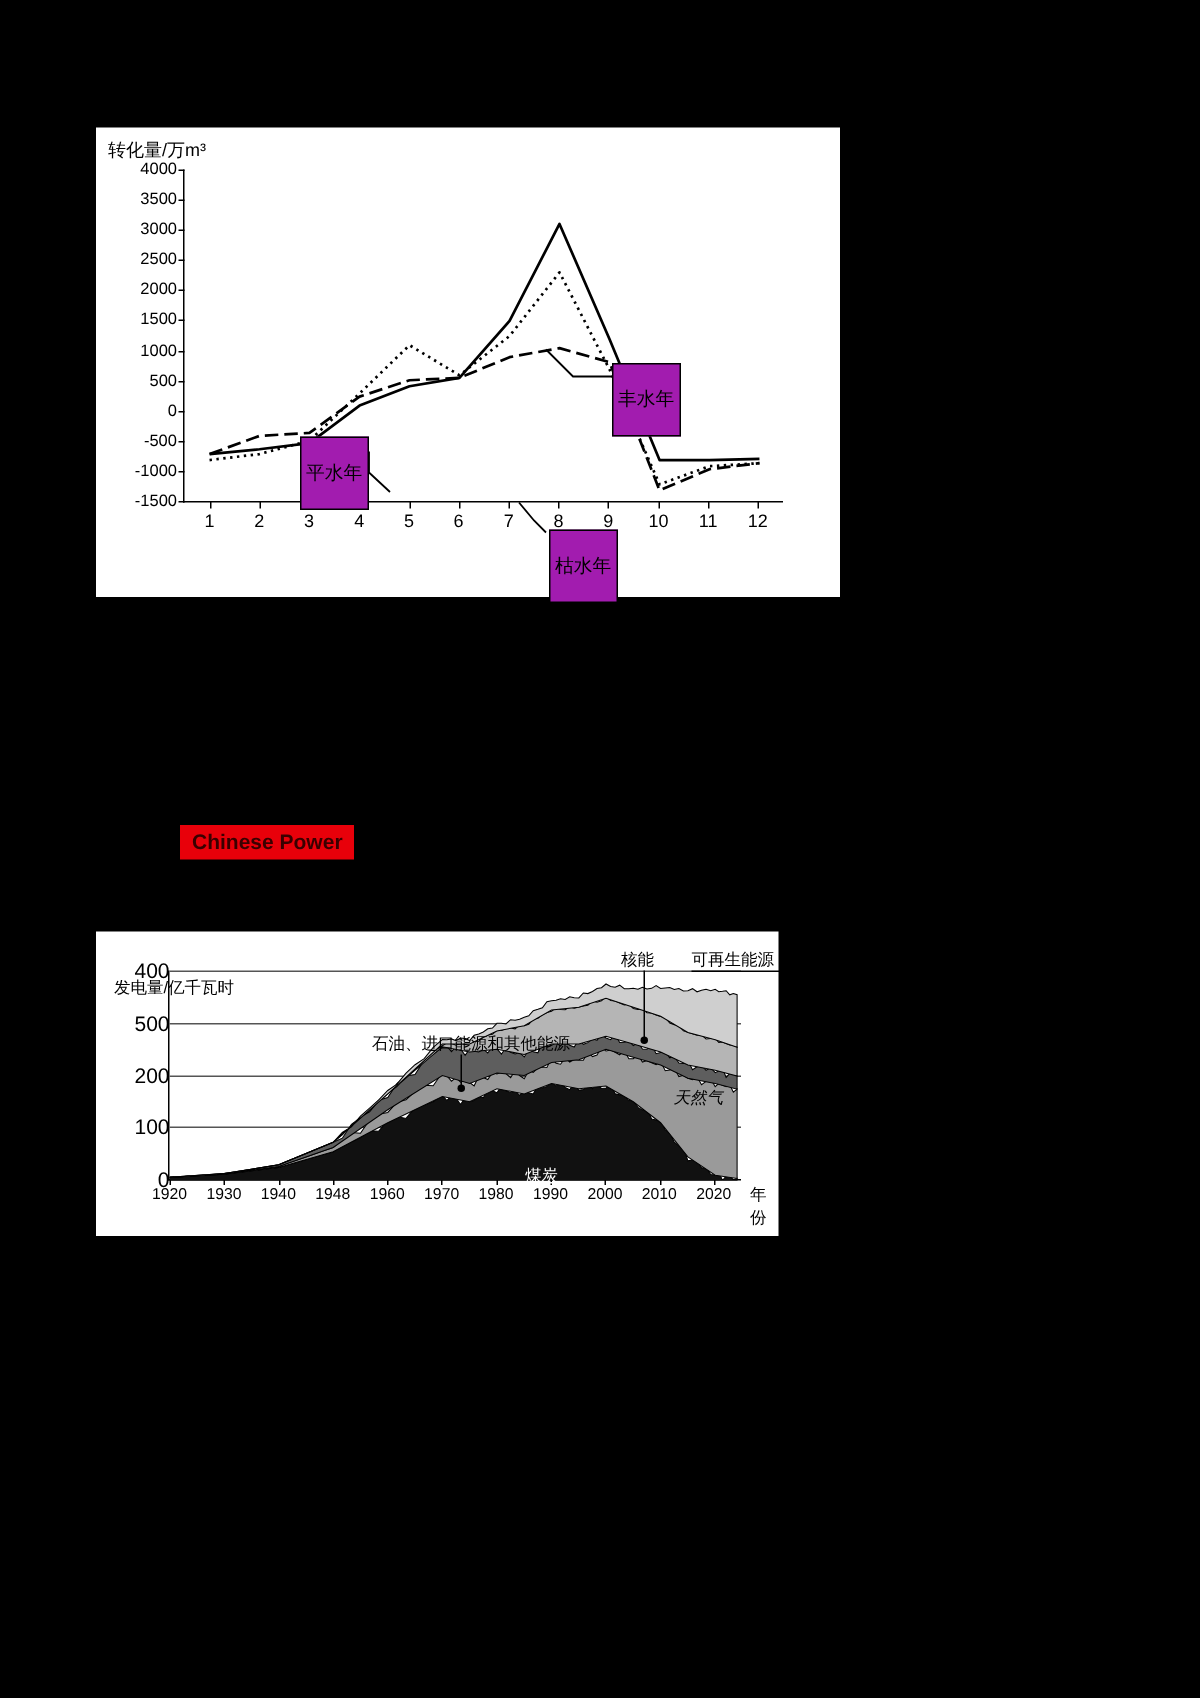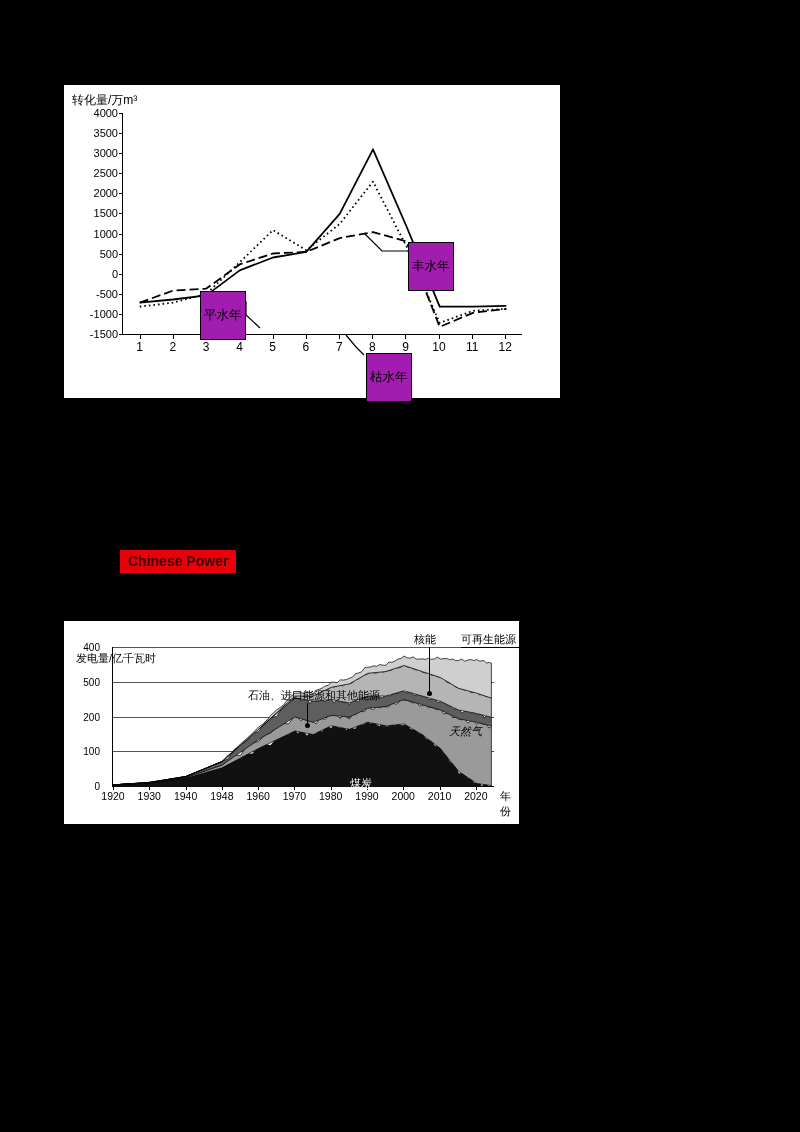--- a/index.html
+++ b/index.html
@@ -139,23 +139,23 @@
     top: 26px;
     width: 382px;
     height: 140px;
     border-left: 1.2px solid #000;
     border-bottom: 1.2px solid #000;
     box-sizing: border-box;
   }
   #fig2 .ytick {
     position: absolute;
     right: 100%;
-    margin-right: 13px;
+    margin-right: 0;
     transform: translateY(-50%);
-    font-size: 10px;
+    font-size: 14px;
     color: #000;
   }
   #fig2 .grid {
     position: absolute;
     left: 0;
     width: 100%;
     height: 0;
     border-top: 0.8px solid #555;
   }
   #fig2 .xtick {

